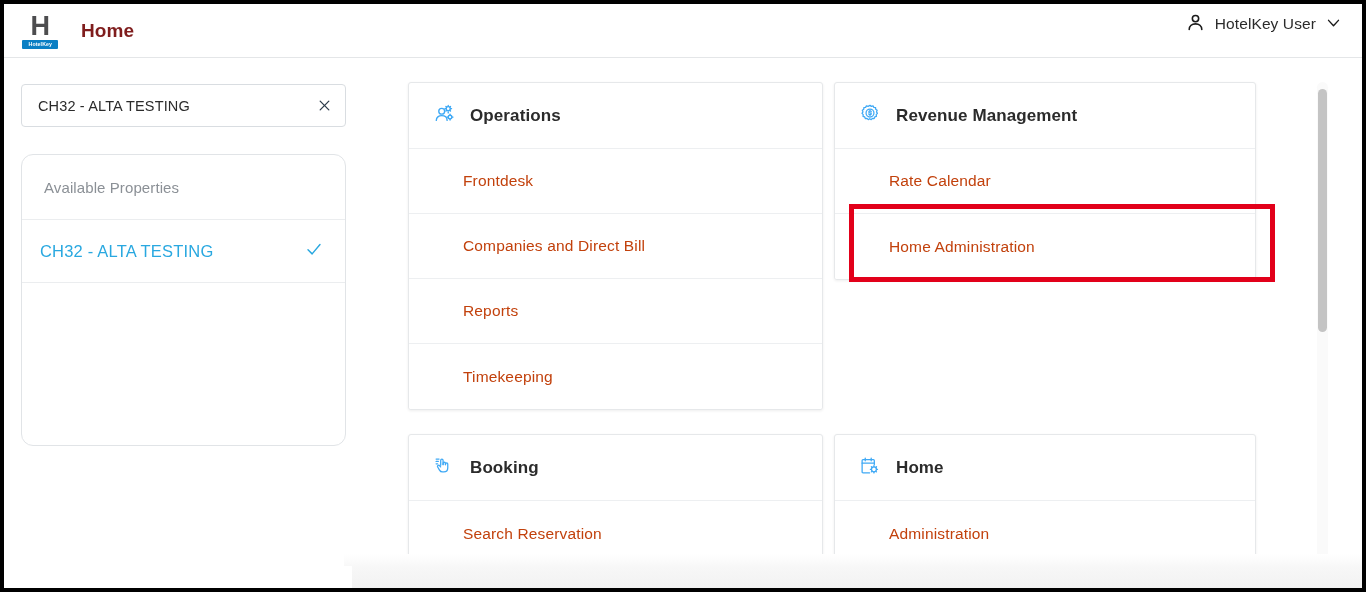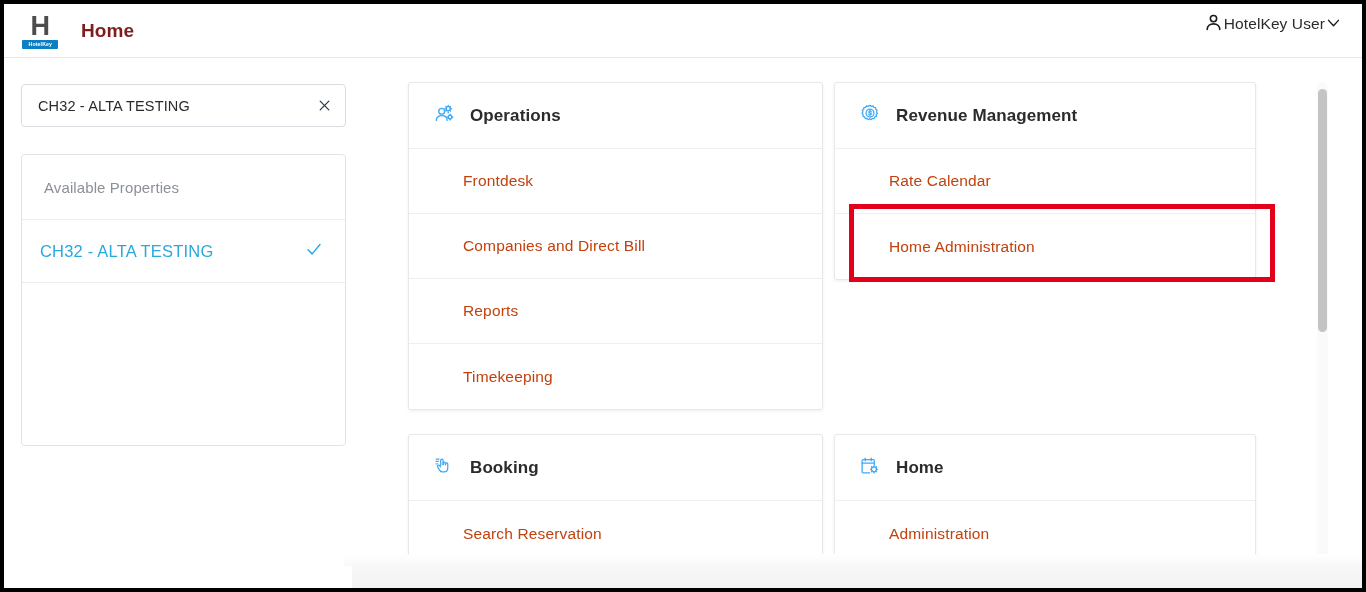--- a/index.html
+++ b/index.html
@@ -78,20 +78,21 @@
     letter-spacing: 0.1px;
   }
 
   .header-right {
     position: absolute;
     right: 20px;
     top: 0;
     height: 40px;
     display: flex;
     align-items: center;
+    gap: 9px;
     cursor: pointer;
   }
   .user-name {
     font-size: 15.5px;
     color: #2b2b2b;
     letter-spacing: 0.1px;
   }
 
   
   .search-box {
@@ -127,21 +128,21 @@
     cursor: pointer;
   }
 
   .properties-panel {
     position: absolute;
     left: 17px;
     top: 150px;
     width: 325px;
     height: 292px;
     border: 1px solid #e1e4e7;
-    border-radius: 4px;
+    border-radius: 12px;
     background: #ffffff;
     overflow: hidden;
   }
   .properties-header {
     height: 65px;
     display: flex;
     align-items: center;
     padding-left: 22px;
     font-size: 15px;
     color: #8b9096;

